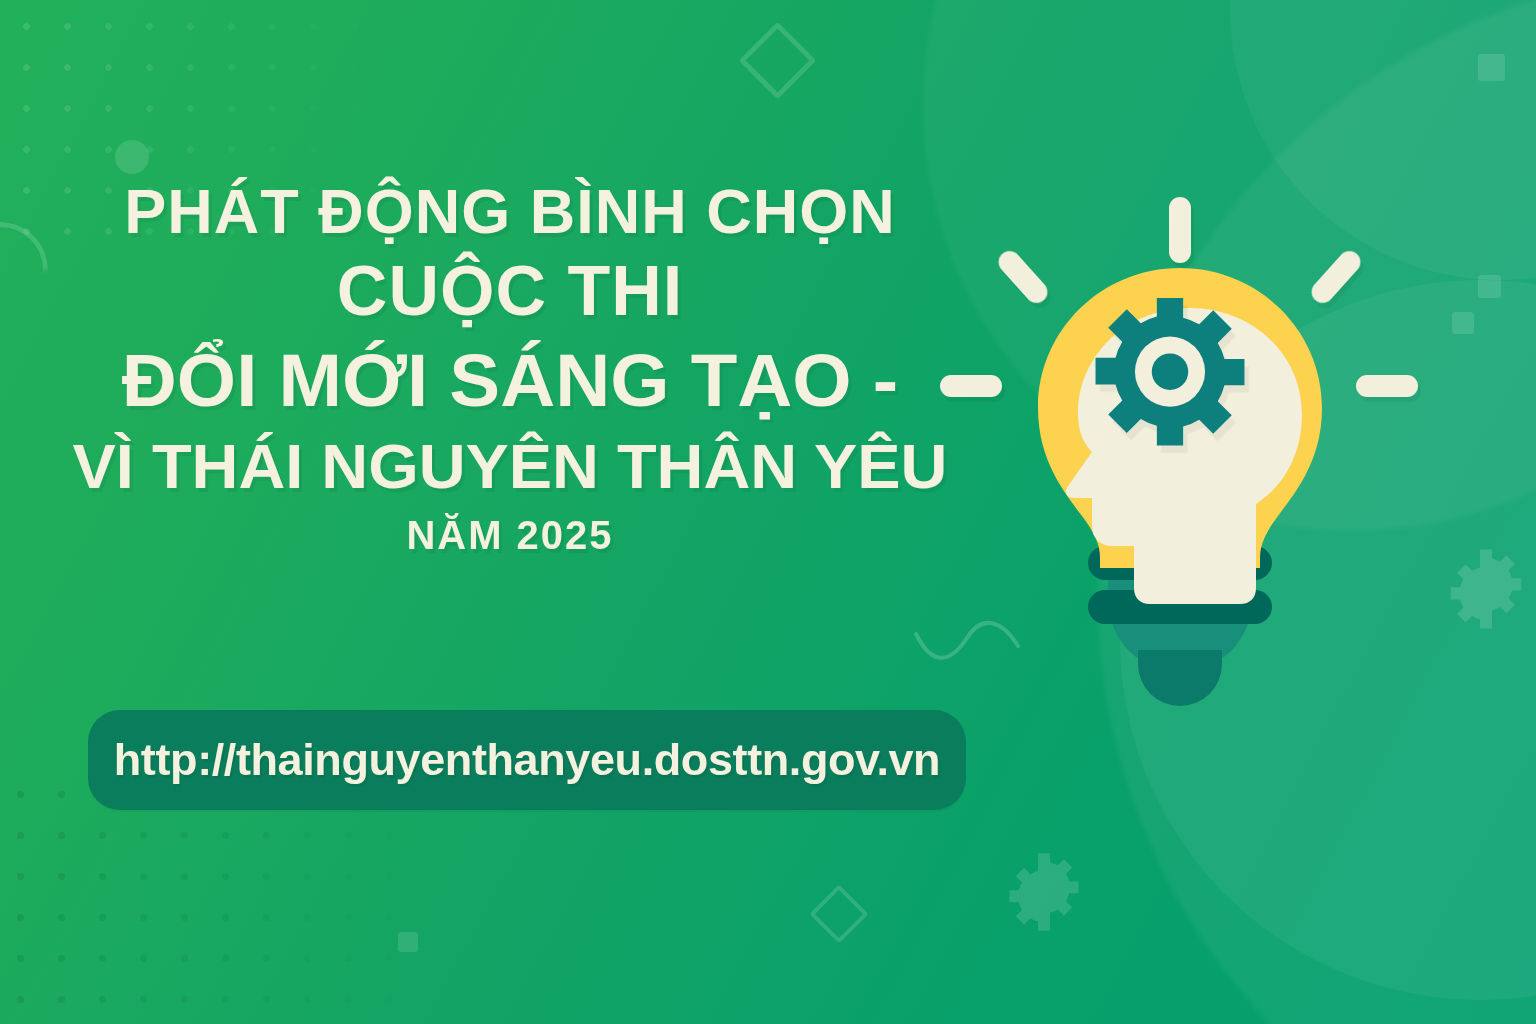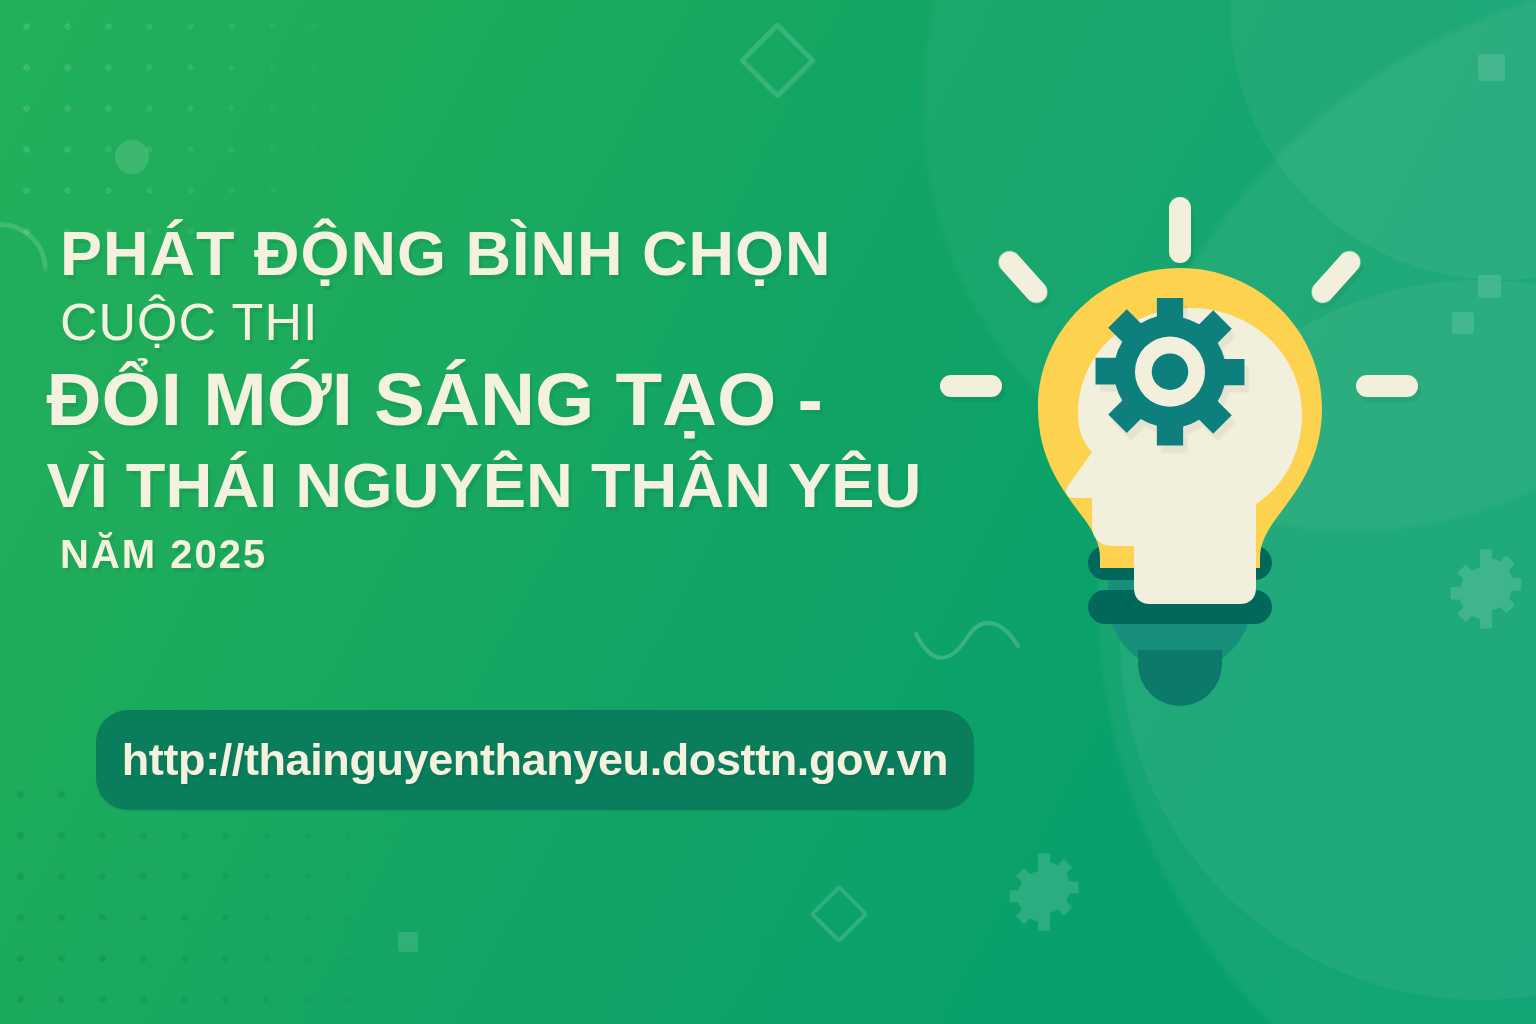--- a/index.html
+++ b/index.html
@@ -70,54 +70,52 @@
   .gear-bg path, .gear-bg circle{fill:#ffffff;}
 
   .squiggle{opacity:.18;}
 
   
   .headline{
     position:absolute;
     left:60px;
     top:176px;
     width:900px;
-    text-align:left;
+    text-align:center;
     color:#f4f1de;
     text-transform:uppercase;
     letter-spacing:0.5px;
     text-shadow:3px 4px 0 rgba(0,0,0,0.055);
-    margin-top:42px;
   }
   .line{
     display:block;
     white-space:nowrap;
     font-family:"Liberation Sans", sans-serif;
   }
   .l1{font-size:63px;font-weight:bold;line-height:1.12;letter-spacing:1px;}
-  .l2{font-size:52px;font-weight:normal;line-height:1.28;letter-spacing:1px;}
+  .l2{font-size:70px;font-weight:bold;line-height:1.28;letter-spacing:1px;}
   .l3{font-size:74px;font-weight:bold;line-height:1.22;letter-spacing:0px;
       transform:scaleX(1.03);transform-origin:center;}
   .l4{font-size:63px;font-weight:bold;line-height:1.28;letter-spacing:0px;
       transform:scaleX(1.03);transform-origin:center;}
   .l5{font-size:40px;font-weight:bold;line-height:1.42;letter-spacing:2px;}
 
   
   .url-pill{
     position:absolute;
     left:88px;
     top:710px;
     width:878px;
     height:100px;
     border-radius:32px;
     background:#0a7e5c;
     display:flex;
     align-items:center;
     justify-content:center;
     box-shadow:0 2px 0 rgba(0,0,0,0.04);
-    margin-left:8px;
   }
   .url-text{
     color:#f4f1de;
     font-size:45px;
     font-weight:bold;
     letter-spacing:-0.4px;
     white-space:nowrap;
     text-shadow:2px 3px 0 rgba(0,0,0,0.06);
   }
 

